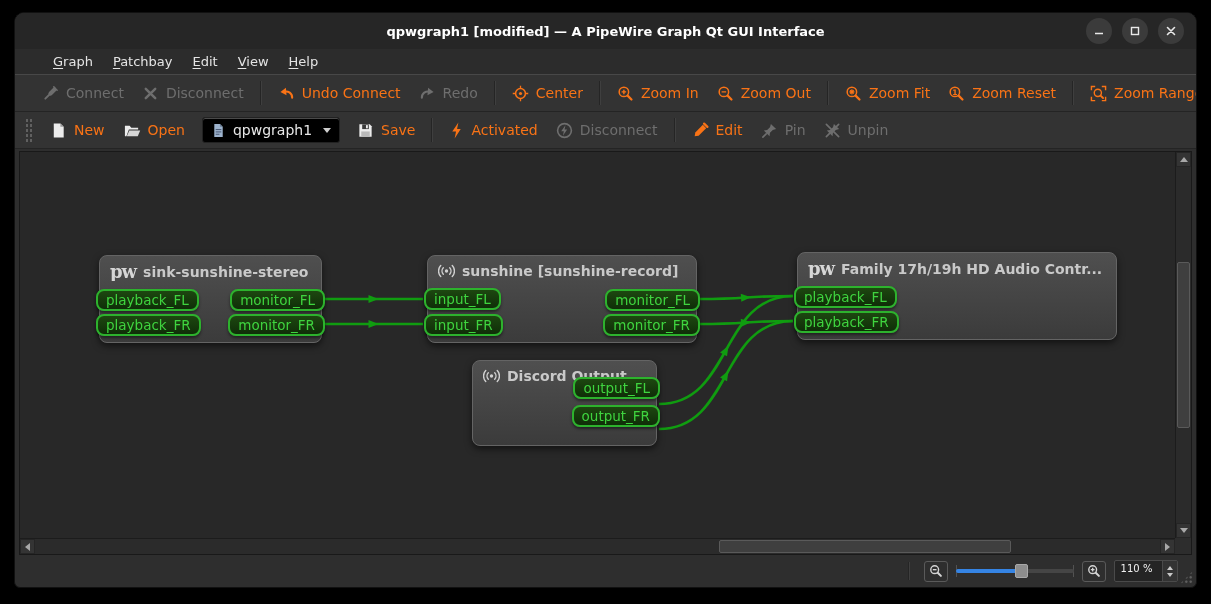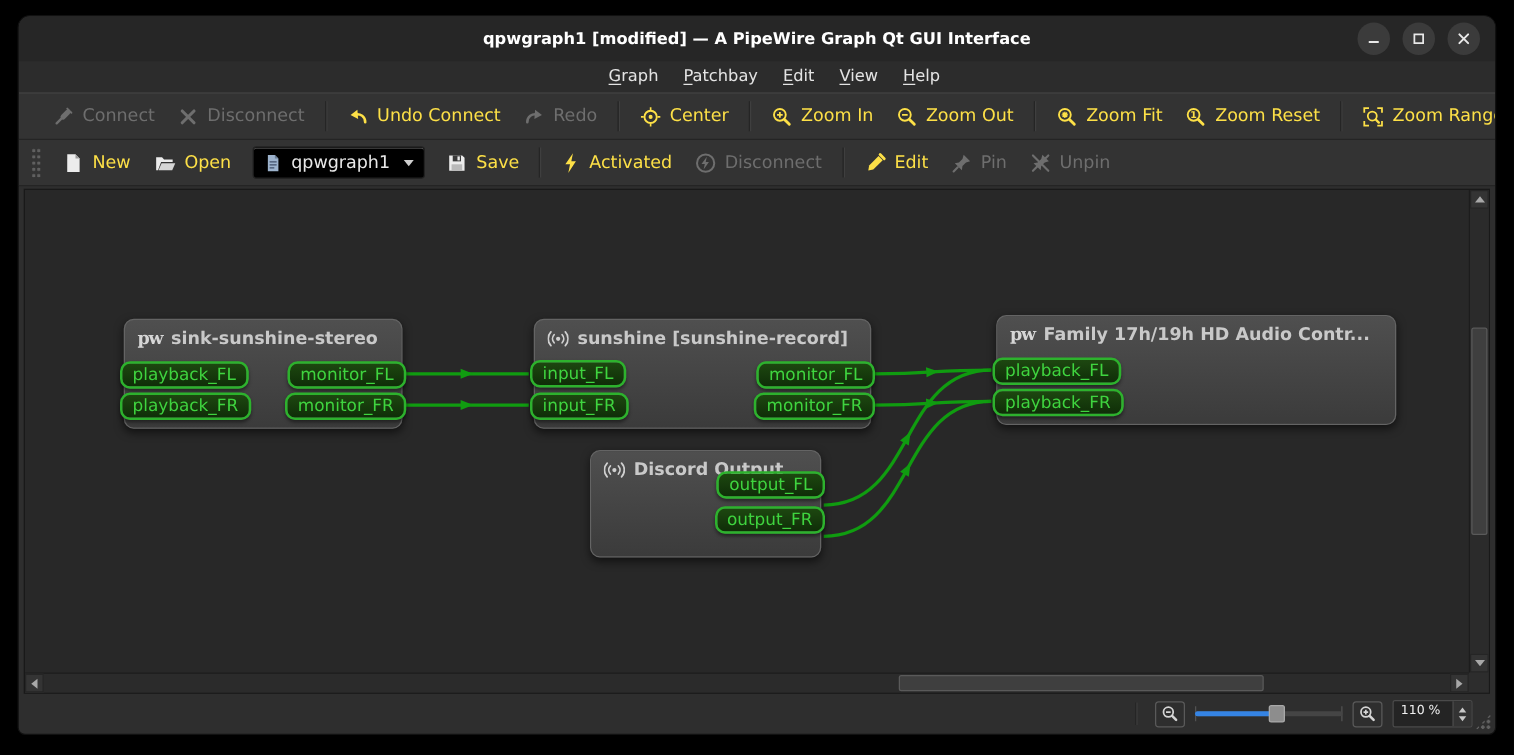--- a/index.html
+++ b/index.html
@@ -8,45 +8,45 @@
   .window { position:absolute; left:14px; top:12px; width:1183px; height:576px;
     background:#2e2e2e; border-radius:10px 10px 6px 6px; overflow:hidden; border:1px solid #111; }
 
   
   .titlebar { height:36px; background:#262626; position:relative; display:flex; align-items:center; justify-content:center; }
   .titlebar .title { color:#fff; font-weight:bold; font-size:13px; }
   .winbtns { position:absolute; right:12px; top:5px; display:flex; gap:10px; }
   .winbtn { width:26px; height:26px; border-radius:50%; background:#3b3b3b; display:flex; align-items:center; justify-content:center; color:#e8e8e8; }
 
   
-  .menubar { height:26px; background:#2c2c2c; display:flex; align-items:center; padding-left:28px; border-bottom:1px solid #484848;justify-content:center; }
+  .menubar { height:26px; background:#2c2c2c; display:flex; align-items:center; padding-left:28px; border-bottom:1px solid #484848; }
   .menu-item { color:#e4e4e4; font-size:13px; padding:2px 10px; }
   .menu-item u { text-decoration:underline; text-underline-offset:2px; }
 
   
   .toolbar { height:37px; background:#333333; display:flex; align-items:center; padding:0 6px; border-bottom:1px solid #242424; }
   .tb-handle { width:8px; height:24px; margin:0 8px 0 4px;
     background-image:radial-gradient(#606060 1px, transparent 1.2px); background-size:4px 5px; }
-  .tb-btn { display:flex; align-items:center; gap:7px; padding:4px 9px; color:#fde047; font-size:14px; white-space:nowrap; border-radius:3px; }
+  .tb-btn { display:flex; align-items:center; gap:7px; padding:4px 9px; color:#f97316; font-size:14px; white-space:nowrap; border-radius:3px; }
   .tb-btn.disabled { color:#6e6e6e; }
   .tb-btn svg { flex:0 0 auto; }
   .tb-sep { width:0; height:24px; border-left:1px solid #252525; border-right:1px solid #3f3f3f; margin:0 7px; }
   .combo { display:flex; align-items:center; gap:7px; margin:0 8px; padding:4px 8px; background:#000000;
     border:1px solid #222; border-radius:3px; box-shadow:inset 0 1px 0 #4a4a4a; color:#e8e8e8; font-size:14px; }
   .combo .caret { width:0; height:0; border-left:4px solid transparent; border-right:4px solid transparent; border-top:5px solid #cfcfcf; margin-left:4px; }
 
   
   .canvas-wrap { margin:2px 4px 0 4px; height:404px; display:grid; grid-template-columns:1fr 16px; grid-template-rows:1fr 16px; border:1px solid #191919; background:#2b2b2b; }
   .graphview { position:relative; background:#282828; overflow:hidden; }
   #wires { position:absolute; left:0; top:0; width:100%; height:100%; z-index:0; pointer-events:none; }
 
   .node { position:absolute; z-index:1; border-radius:8px; background:linear-gradient(#4f4f4f,#3b3b3b);
     border:1px solid #646464; box-shadow:0 3px 7px rgba(0,0,0,.55); }
   .node-title { display:flex; align-items:center; gap:7px; padding:7px 10px 0 10px; color:#c9c9c9; font-weight:bold; font-size:14px; white-space:nowrap; overflow:hidden; }
-  .pw-glyph { font-family:"DejaVu Serif",serif; font-weight:bold; font-size:14px; color:#d6d6d6; letter-spacing:-1px; line-height:1; }
+  .pw-glyph { font-family:"DejaVu Serif",serif; font-weight:bold; font-size:18px; color:#d6d6d6; letter-spacing:-1px; line-height:1; }
   .port { position:absolute; height:22px; line-height:18px; padding:0 8px; font-size:13.5px; white-space:nowrap;
     border:2px solid #2db22d; border-radius:8px; color:#3fd43f;
     background:linear-gradient(#1d4710,#0f2e08); box-shadow:0 2px 3px rgba(0,0,0,.45); }
   .port.in { left:-4px; } .port.out { right:-4px; }
 
   
   .vscroll { grid-column:2; grid-row:1; position:relative; background:#2b2b2b; border-left:1px solid #1c1c1c; }
   .hscroll { grid-column:1; grid-row:2; position:relative; background:#2b2b2b; border-top:1px solid #1c1c1c; }
   .corner  { grid-column:2; grid-row:2; background:#2d2d2d; }
   .sb-btn { position:absolute; width:15px; height:15px; background:#343434; border:1px solid #252525; display:flex; align-items:center; justify-content:center; }

